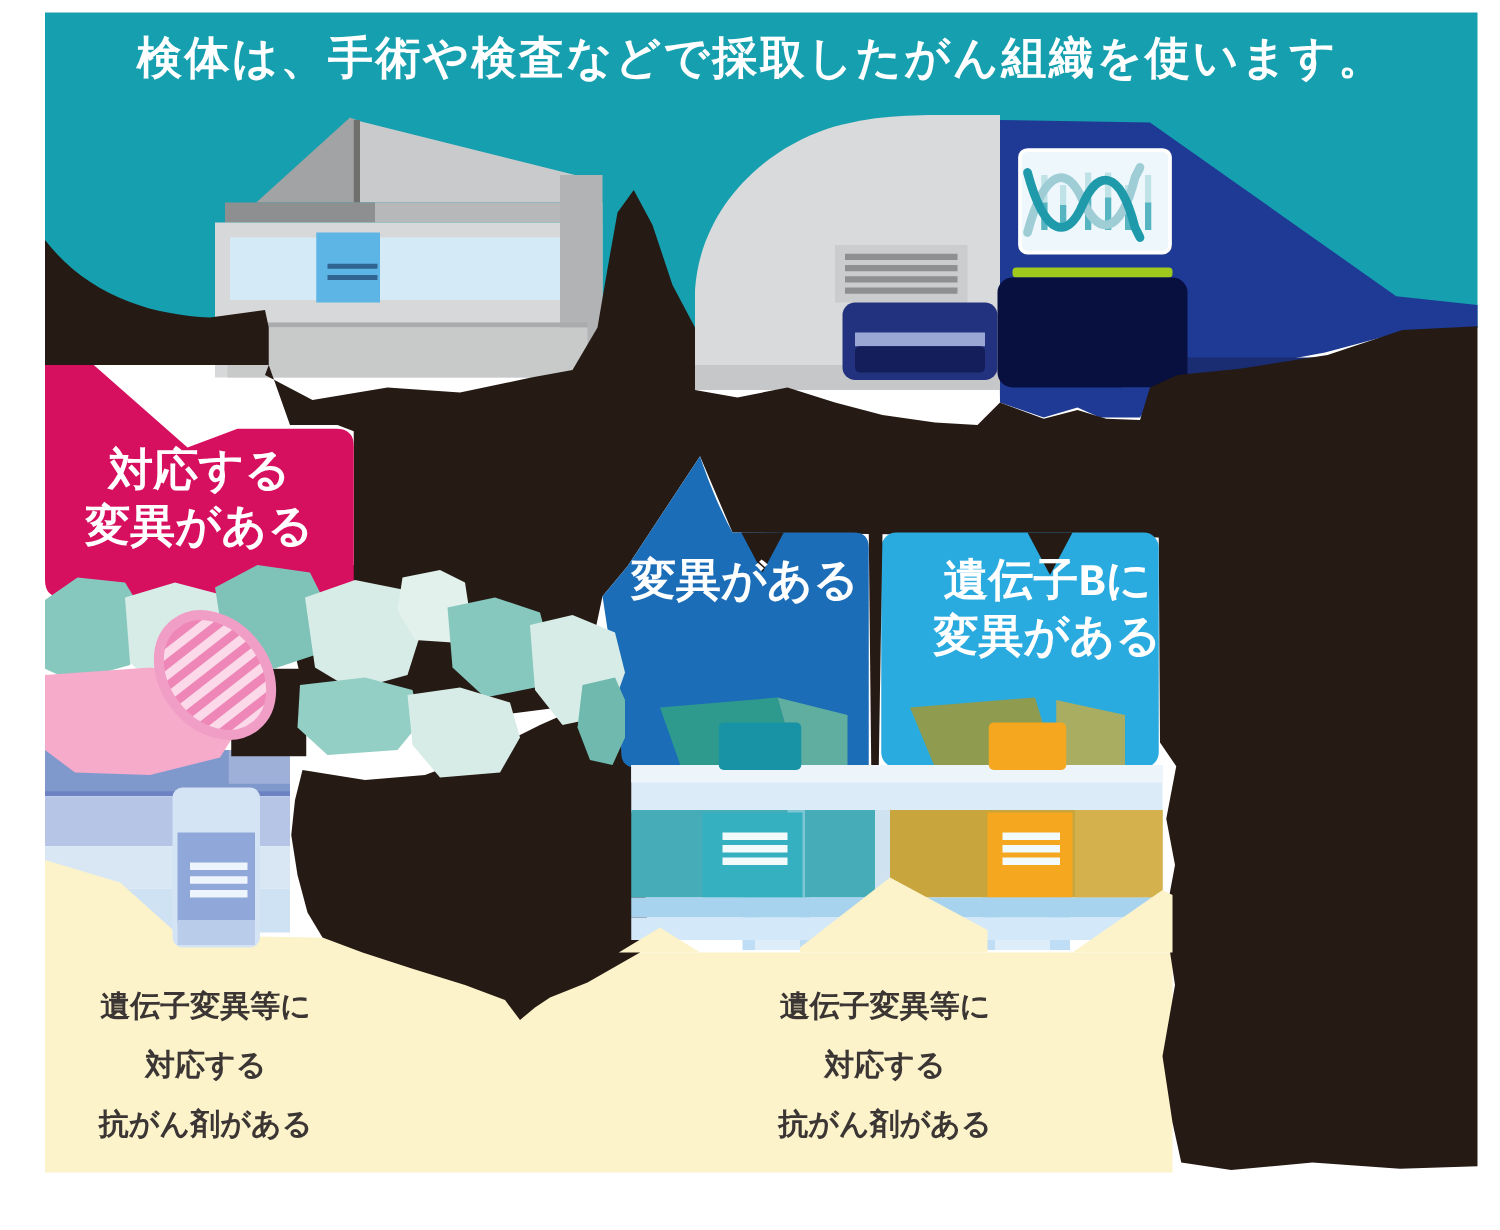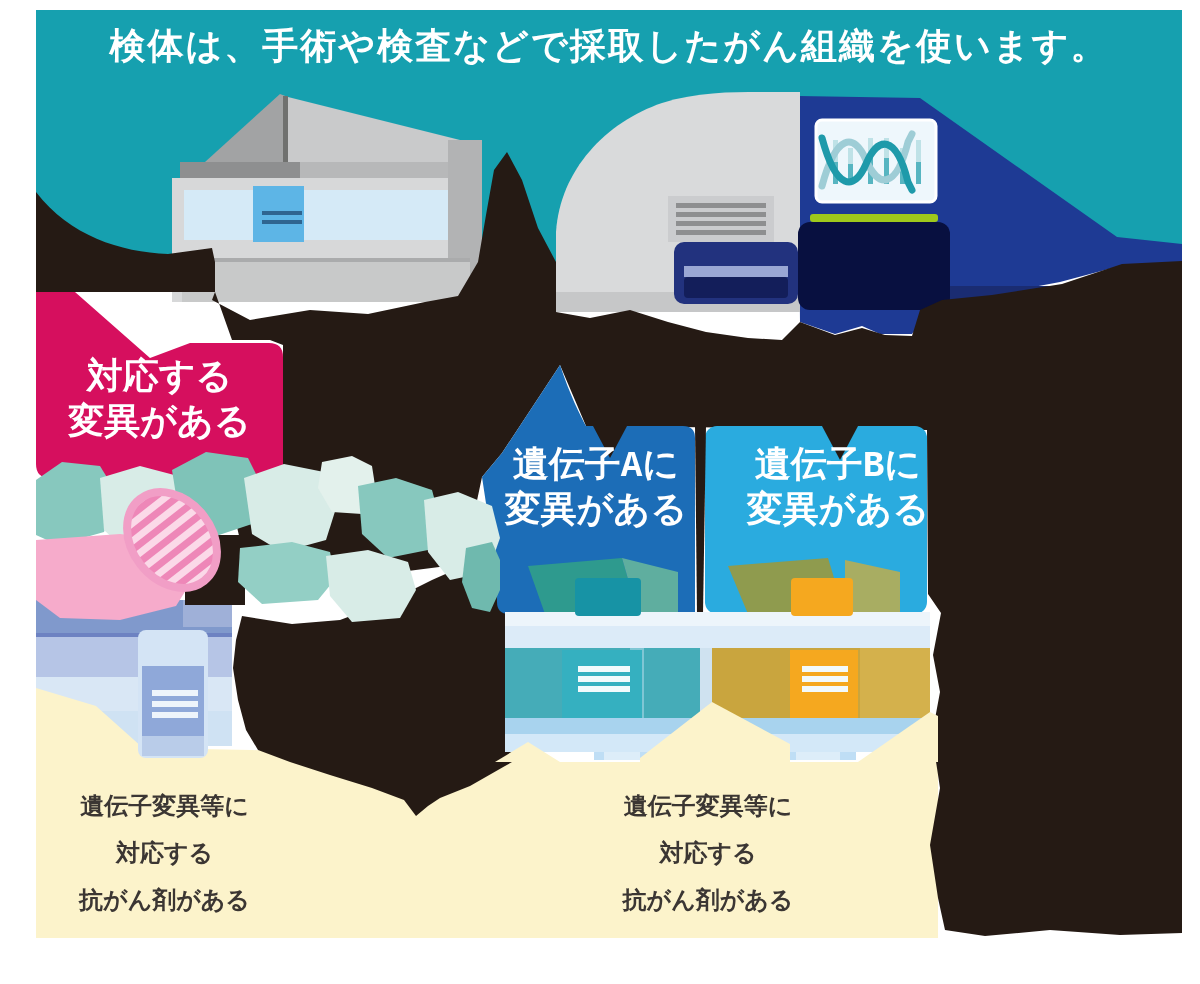--- a/index.html
+++ b/index.html
@@ -219,21 +219,20 @@
 </svg>
 
   <div class="txt headline">検体は、手術や検査などで採取したがん組織を使います。</div>
 
   <div class="txt bubble-txt bt-pink">
     <span>対応する</span>
     <span>変異がある</span>
   </div>
 
   <div class="txt bubble-txt bt-a">
-    <span>遺伝子Aに</span>
     <span>変異がある</span>
   </div>
 
   <div class="txt bubble-txt bt-b">
     <span>遺伝子Bに</span>
     <span>変異がある</span>
   </div>
 
   <div class="txt result res-left">
     <span>遺伝子変異等に</span>

